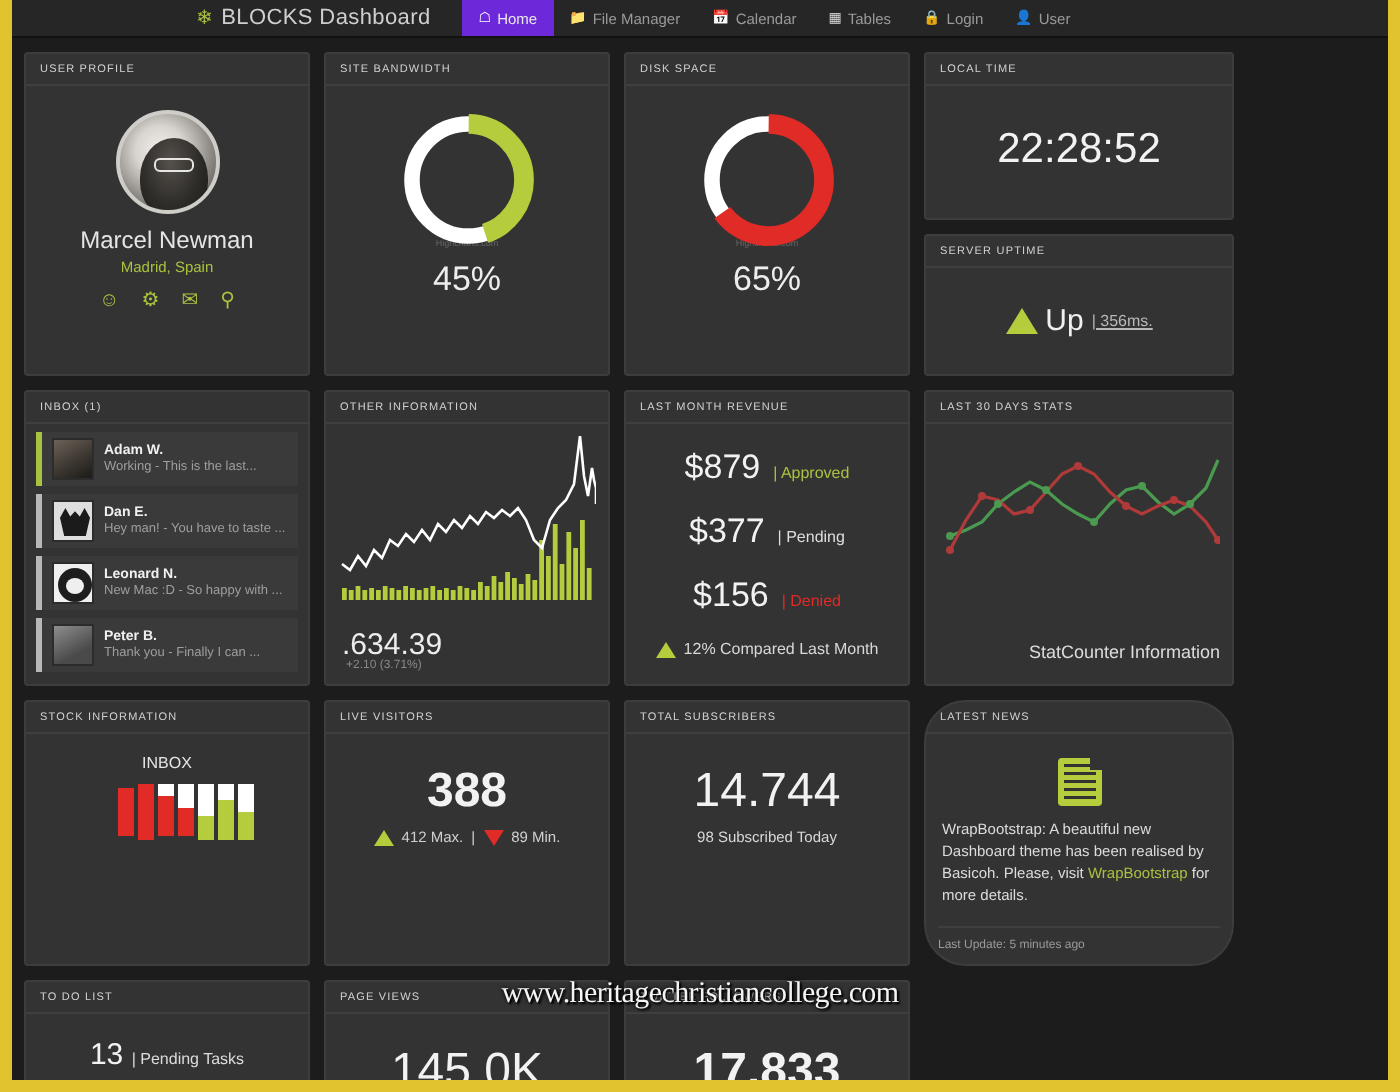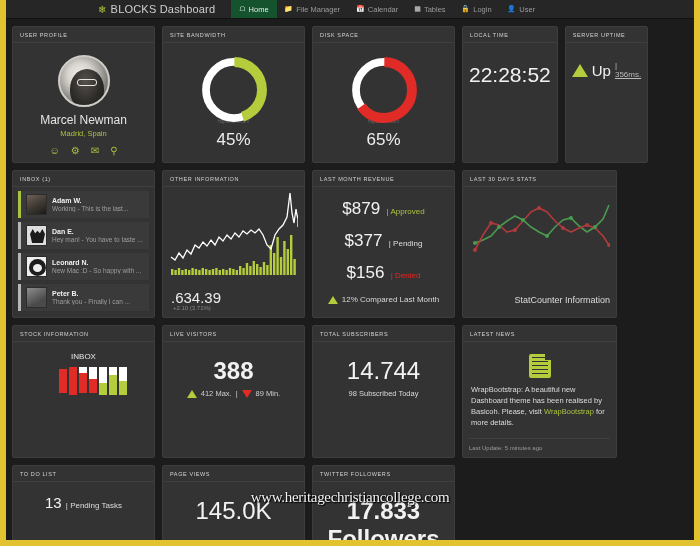--- a/index.html
+++ b/index.html
@@ -30,28 +30,28 @@
     color: #cfcfcf; font-size: 11px; letter-spacing: .2px;
     padding-right: 16px;
   }
   .brand .leaf { color: #a9c23f; font-size: 10px; }
   .navitem {
     display: flex; align-items: center; gap: 3px;
     padding: 0 8px;
     color: #9a9a9a; font-size: 7.5px;
     white-space: nowrap;
   }
-  .navitem.active { background: #14532d; color: #e8e8e8; }
+  .navitem.active { background: #6d28d9; color: #e8e8e8; }
   .navitem .ico { font-size: 7px; color: #d8d8d8; }
   .navitem.active .ico { color: #fff; }
 
   
   .content { padding: 7px 6px 0 6px; }
   .row { display: flex; gap: 7px; margin-bottom: 7px; }
-  .col { display: flex; gap: 7px; }
+  .col { display: flex; flex-direction: column; gap: 7px; }
   .c3 { width: 143px; }
   .c3b { width: 155px; }
   .panel {
     background: #333333;
     border: 1px solid #3d3d3d;
     border-radius: 2px;
     display: flex; flex-direction: column;
   }
   .panel-head {
     font-size: 5.5px; letter-spacing: .6px;
@@ -460,21 +460,21 @@
       </div>
 
       <div class="panel c3">
         <div class="panel-head">TOTAL SUBSCRIBERS</div>
         <div class="panel-body">
           <div class="bignum light">14.744</div>
           <div class="subnum plain">98 Subscribed Today</div>
         </div>
       </div>
 
-      <div class="panel c3b" style="grid-row: span 2;">
+      <div class="panel c3b" style="grid-row: span 2; border-radius: 21px;">
         <div class="panel-head">LATEST NEWS</div>
         <div class="panel-body">
           <div class="news-ico"></div>
           <div class="news-txt">
             <span>WrapBootstrap: A beautiful new Dashboard theme has been realised by Basicoh. Please, visit </span><span class="news-link">WrapBootstrap</span><span> for more details.</span>
           </div>
           <div class="news-upd">Last Update: 5 minutes ago</div>
         </div>
       </div>
     </div>

